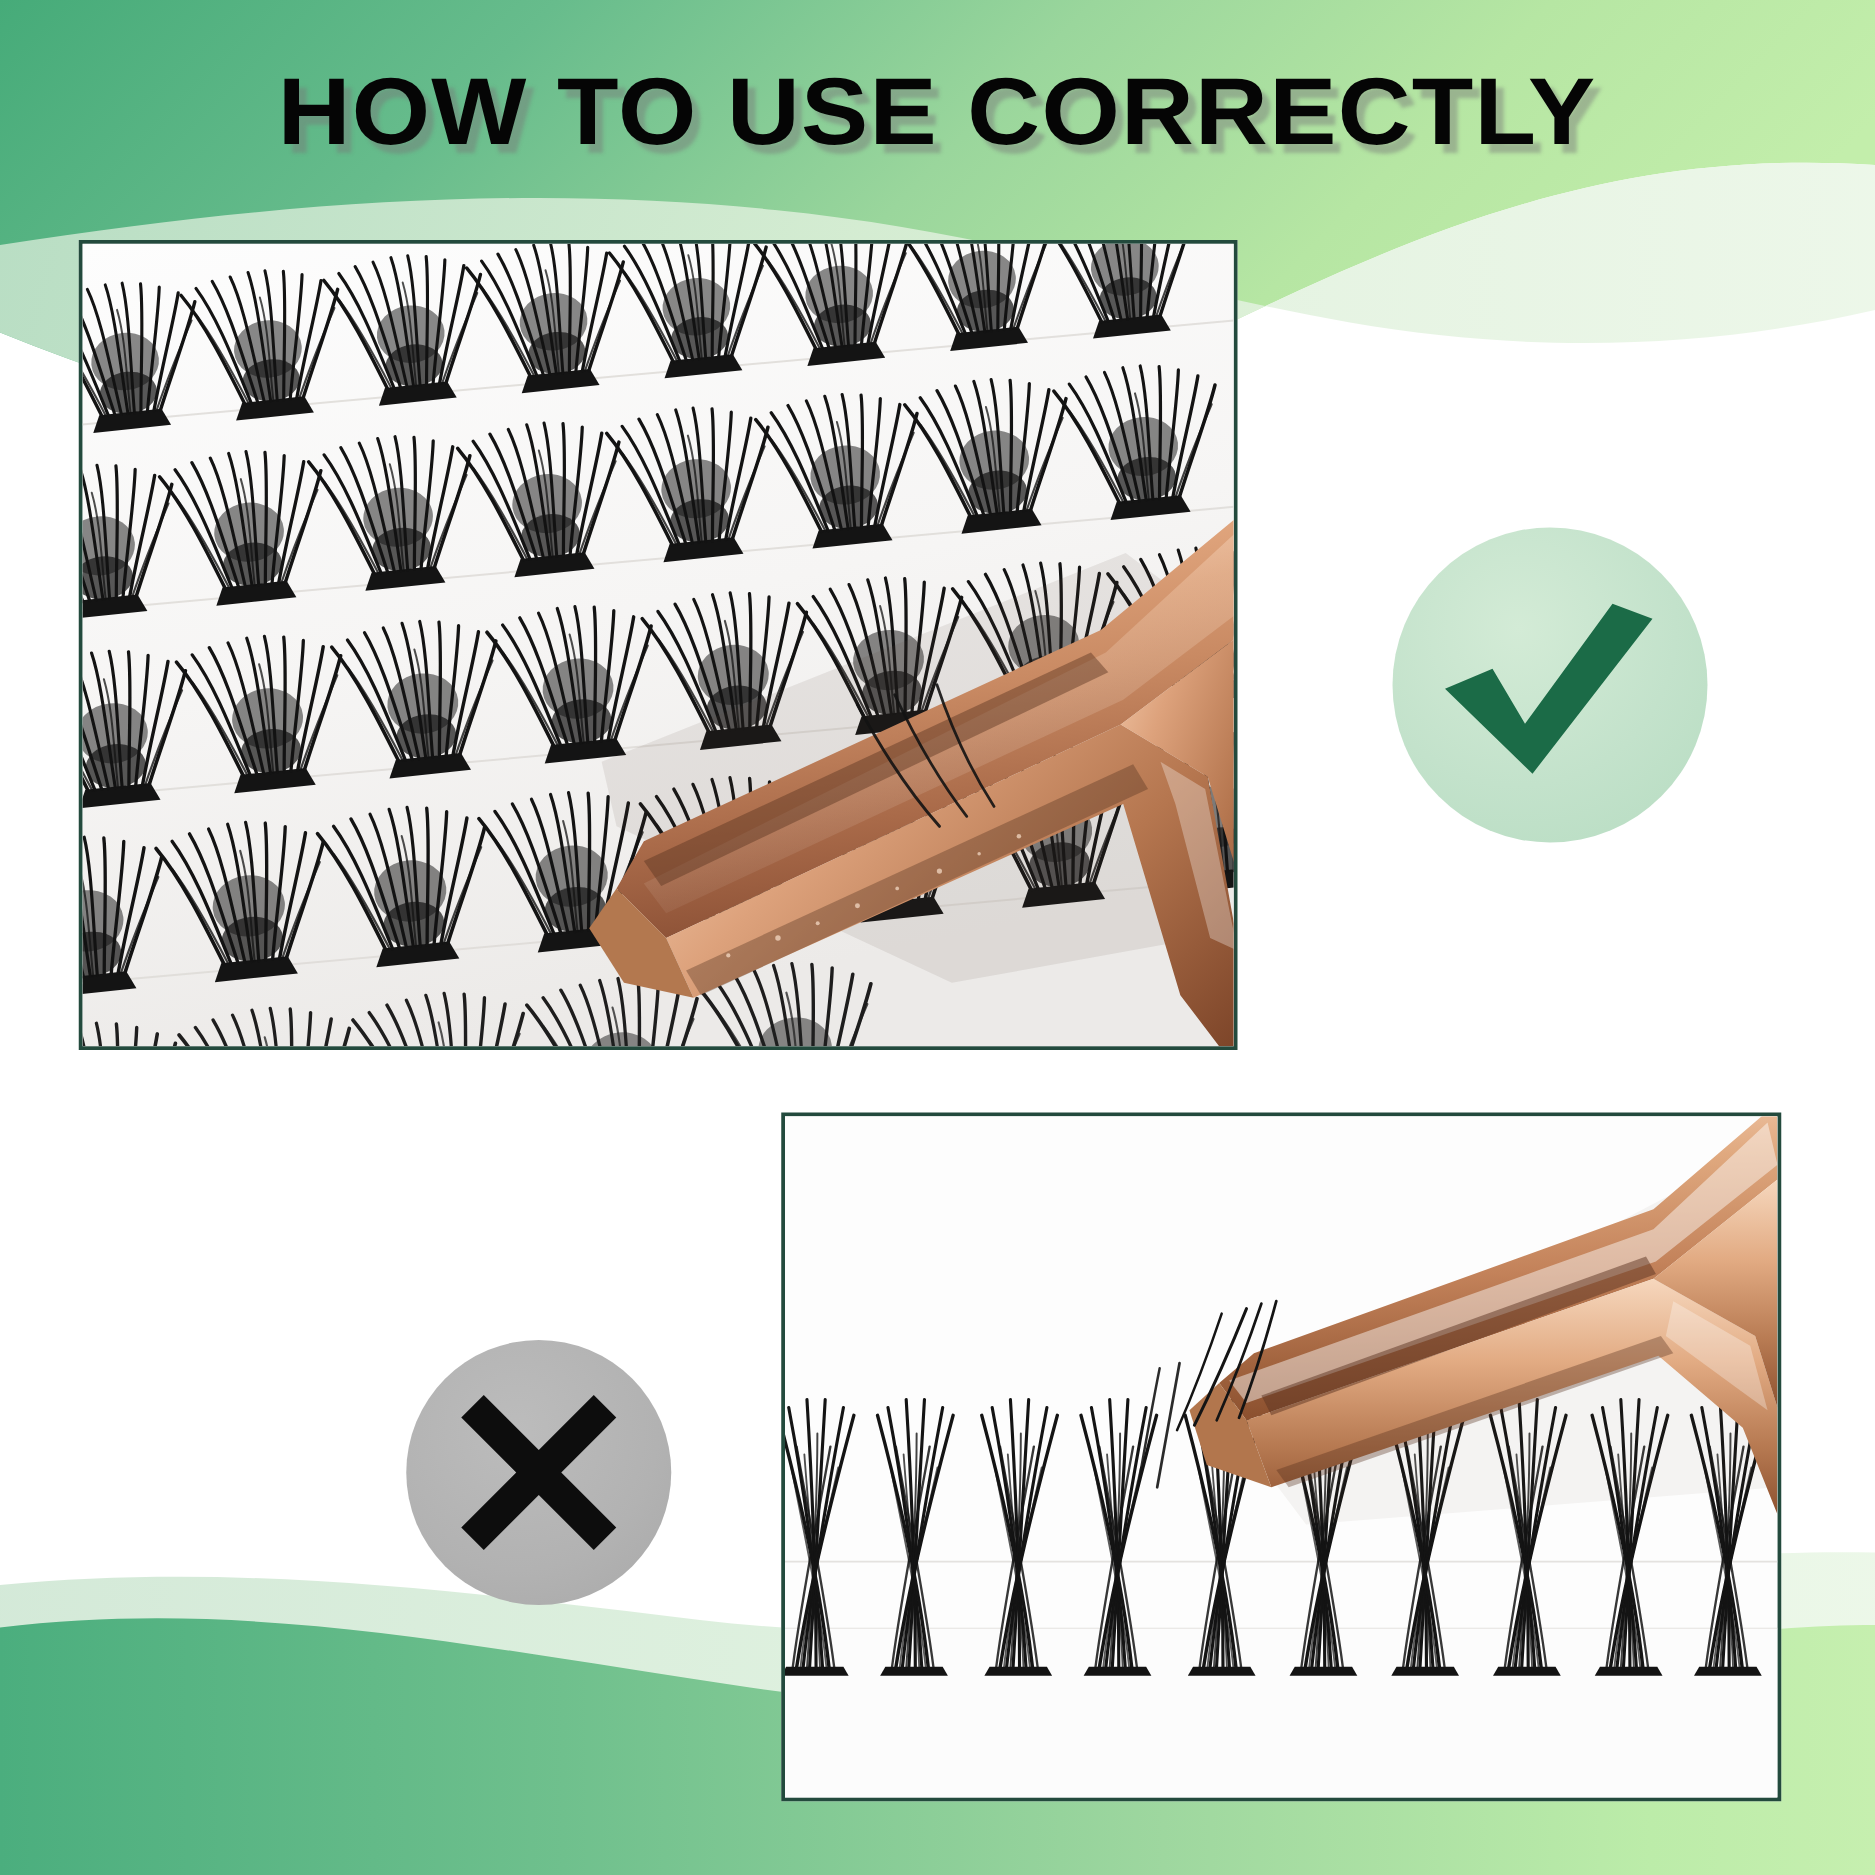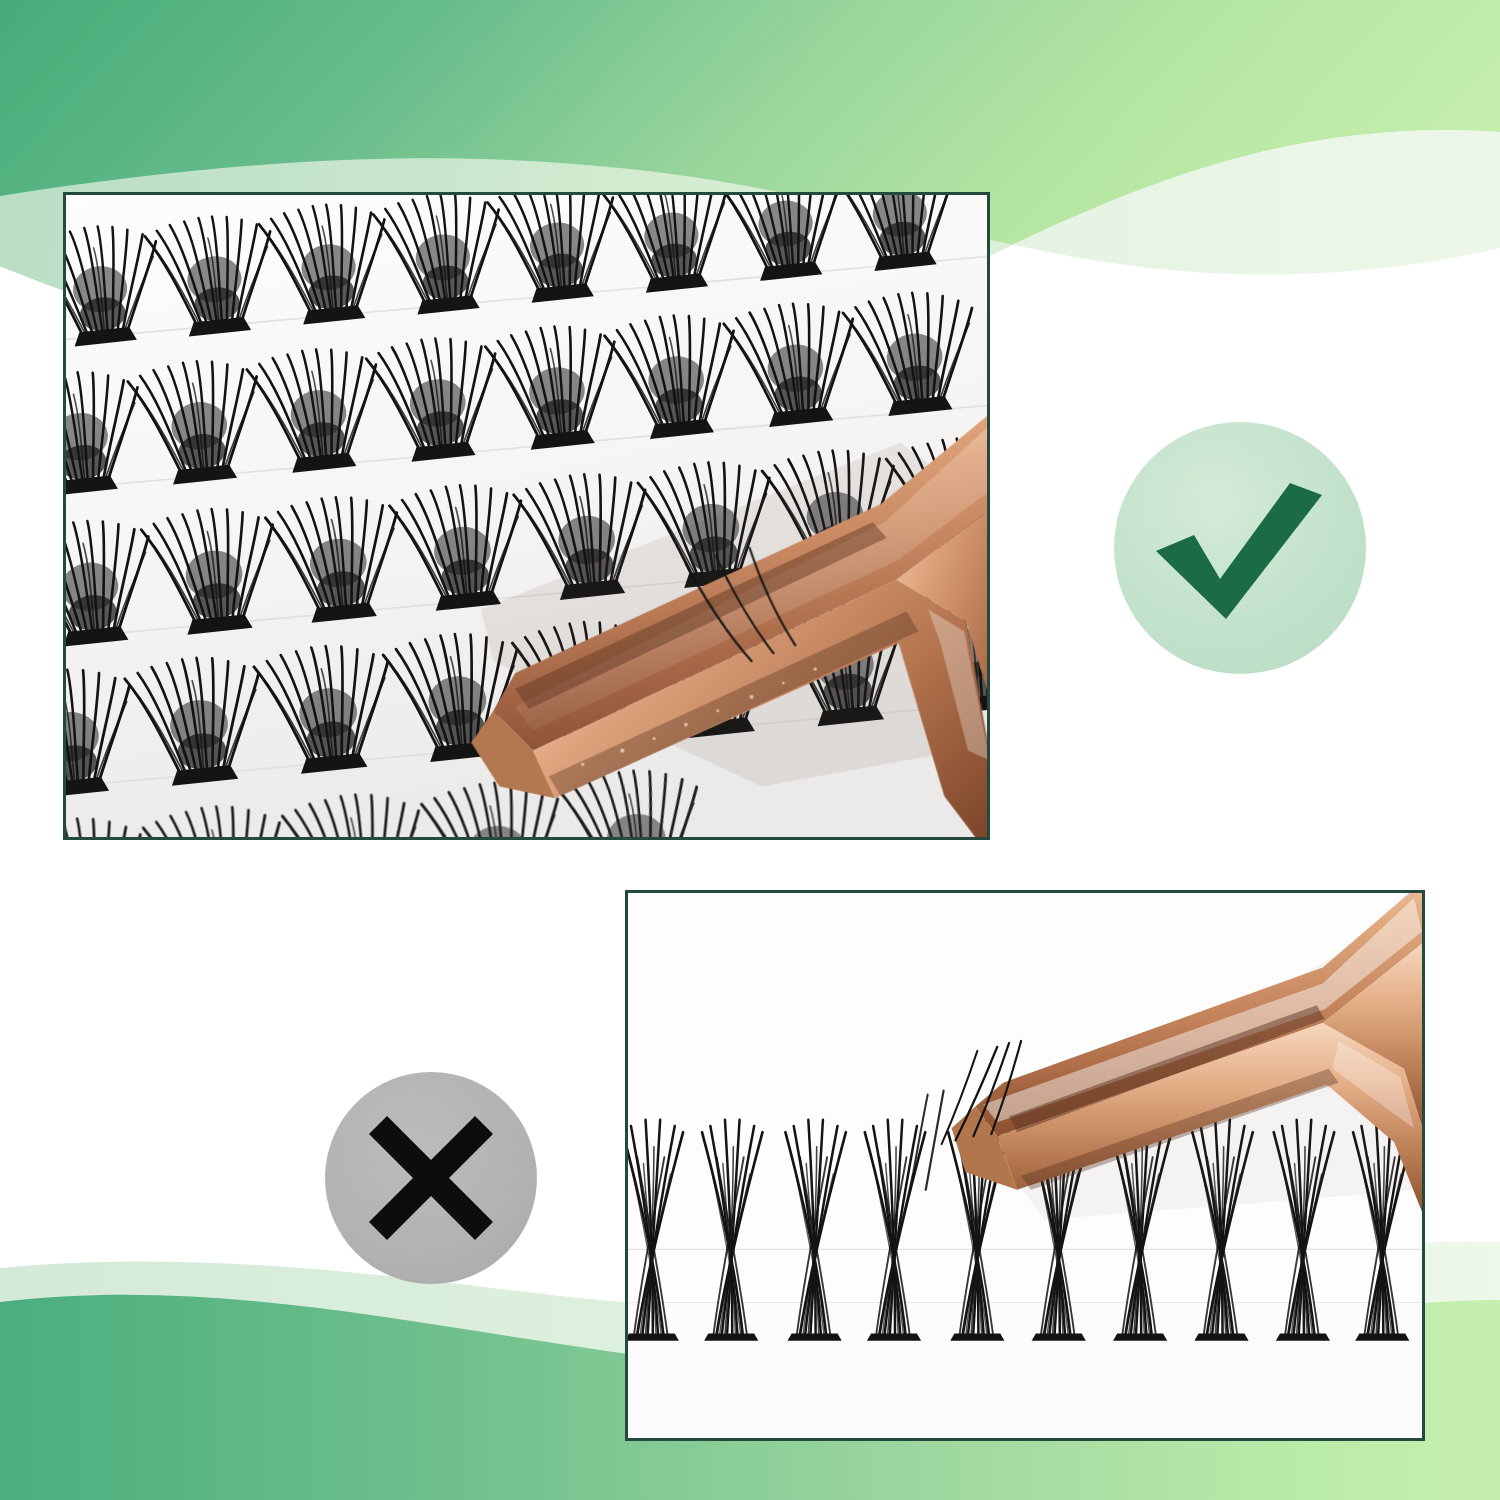--- a/index.html
+++ b/index.html
@@ -132,20 +132,23 @@
 
     <path d="M0,0 H1500 V132 C1320,120 1180,168 1040,232 C880,306 760,370 600,382 C420,396 220,354 0,266 Z" fill="url(#gradTopMain)"></path>
 
     <path d="M0,196 C230,160 430,148 620,168 C800,186 930,232 1080,258 C1230,284 1370,278 1500,248 L1500,132 C1320,120 1180,168 1040,232 C880,306 760,370 600,382 C420,396 220,354 0,266 Z" fill="url(#gradTopInner)" opacity="0.88"></path>
 
     <path d="M0,1268 C190,1250 360,1272 560,1296 C770,1320 980,1300 1180,1268 C1300,1248 1410,1240 1500,1242 L1500,1500 H0 Z" fill="url(#gradBotInner)" opacity="0.9"></path>
 
     <path d="M0,1302 C200,1278 380,1318 600,1350 C820,1382 1020,1366 1220,1330 C1330,1310 1430,1300 1500,1300 L1500,1500 H0 Z" fill="url(#gradBotMain)"></path>
   </svg>
 
+  <div class="title-wrap">
+    <div class="title">HOW TO USE CORRECTLY</div>
+  </div>
 
   <div class="photo" id="photo-correct">
     <svg viewBox="0 0 927 648" preserveAspectRatio="xMidYMid slice">
       <defs>
         <linearGradient id="trayBg" x1="0" y1="0" x2="0.3" y2="1">
           <stop offset="0%" stop-color="#fdfdfd"></stop>
           <stop offset="55%" stop-color="#f6f5f4"></stop>
           <stop offset="100%" stop-color="#eceae8"></stop>
         </linearGradient>
         <linearGradient id="rg1" x1="0" y1="0" x2="0.2" y2="1">

